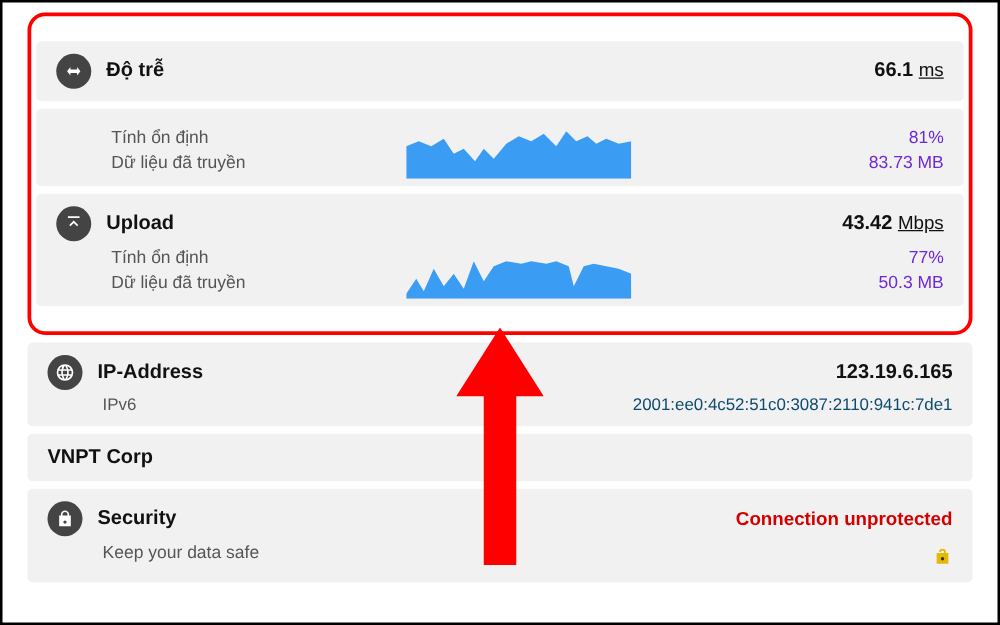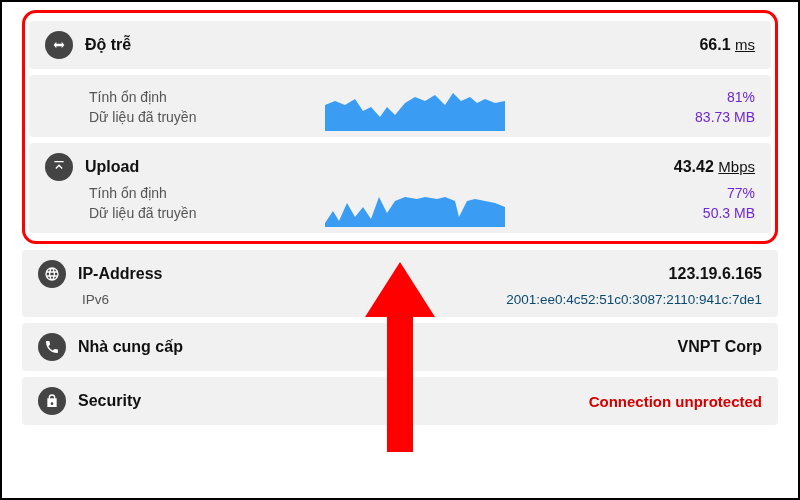--- a/index.html
+++ b/index.html
@@ -9,21 +9,21 @@
     width: 800px;
     height: 500px;
     border: 2px solid #000;
     padding: 8px 20px 8px 20px;
     position: relative;
     overflow: hidden;
   }
   .highlight-box {
     border: 3px solid #ff0000;
     border-radius: 14px;
-    padding: 8px 4px;
+    padding: 20px 4px;
     margin-bottom: 6px;
   }
   .row {
     background: #f1f1f1;
     border-radius: 4px;
     padding: 10px 16px 10px 16px;
     margin-bottom: 6px;
     position: relative;
   }
   .row:last-child { margin-bottom: 0; }
@@ -180,43 +180,44 @@
     <div class="row-val">123.19.6.165</div>
   </div>
   <div class="ip-sub">
     <span>IPv6</span>
     <span class="ipv6">2001:ee0:4c52:51c0:3087:2110:941c:7de1</span>
   </div>
 </div>
 
 <div class="row">
   <div class="row-head">
-    <div class="row-title">
-      <span class="icon">
-        <svg viewBox="0 0 24 24">
-            <path d="M6.6 10.8a15 15 0 006.6 6.6l2.2-2.2a1 1 0 011-.24 11 11 0 003.5.56 1 1 0 011 1V20a1 1 0 01-1 1A17 17 0 013 4a1 1 0 011-1h3.5a1 1 0 011 1 11 11 0 00.56 3.5 1 1 0 01-.24 1L6.6 10.8z"></path>
-          </svg>
-      </span>
-      <span>Nhà cung cấp</span>
-    </div>
     <div class="row-val">VNPT Corp</div>
   </div>
 </div>
 
 <div class="row">
   <div class="row-head">
     <div class="row-title">
       <span class="icon">
         <svg viewBox="0 0 24 24">
             <path d="M17 8V7a5 5 0 00-10 0v1H5v13h14V8h-2zm-8-1a3 3 0 016 0v1H9V7zm3 11a2 2 0 110-4 2 2 0 010 4z"></path>
           </svg>
       </span>
       <span>Security</span>
     </div>
     <div class="security-val">Connection unprotected</div>
   </div>
+  <div class="sub" style="justify-content:space-between;">
+    <span>Keep your data safe</span>
+    <span class="lock-small">
+      <svg viewBox="0 0 24 24">
+          <path fill="#e6b800" d="M17 8h-1V7a4 4 0 00-8 0h2a2 2 0 014 0v1H5v13h14V8h-2z"></path>
+          <path fill="#333" d="M12 17a2 2 0 110-4 2 2 0 010 4z"></path>
+        </svg>
+    </span>
+  </div>
 </div>
 
 <div class="arrow">
   <svg viewBox="0 0 70 190">
     <path fill="#ff0000" d="M35 0 L70 55 L48 55 L48 190 L22 190 L22 55 L0 55 Z"></path>
   </svg>
 </div>
 
 </body></html>

